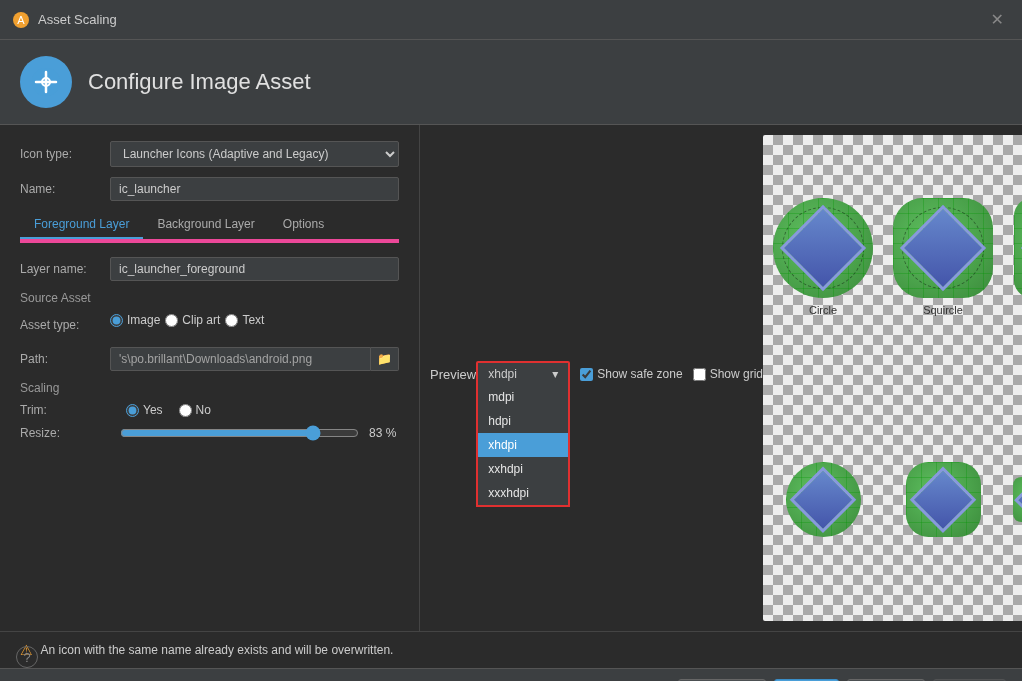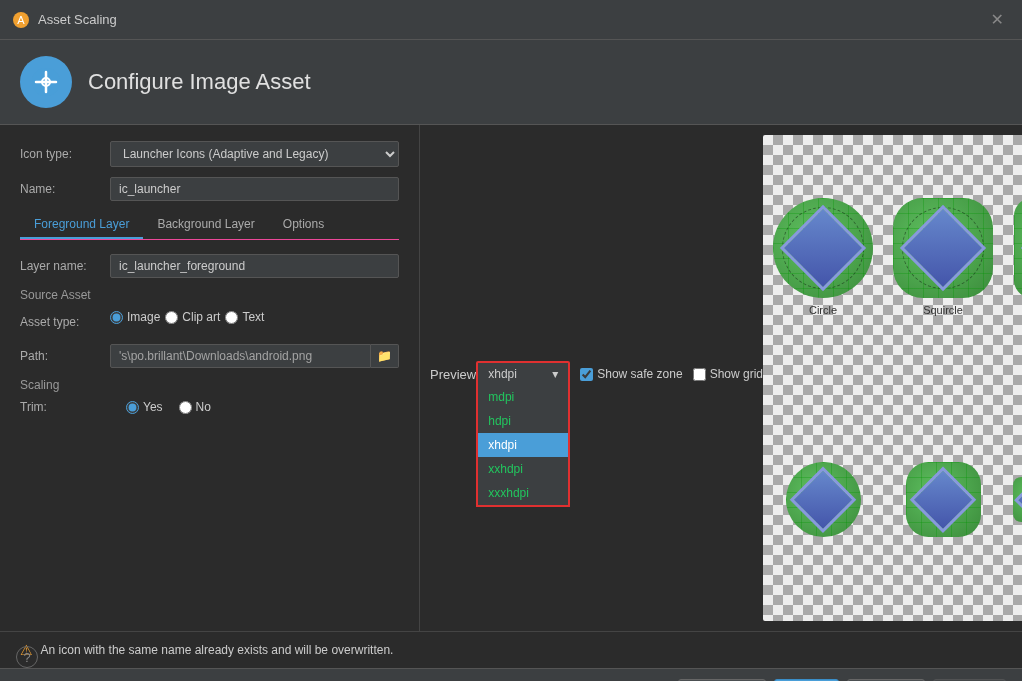--- a/index.html
+++ b/index.html
@@ -115,21 +115,21 @@
       padding: 4px 8px;
       width: 100%;
       font-size: 12px;
       border-radius: 2px;
     }
 
     
     .tabs {
       display: flex;
       margin-bottom: 14px;
-      border-bottom: 1px solid #ec4899;
+      border-bottom: 4px solid #ec4899;
     }
     .tab {
       padding: 6px 14px;
       cursor: pointer;
       font-size: 12px;
       color: #aaa;
       border-bottom: 2px solid transparent;
     }
     .tab.active {
       color: #4a9ed8;
@@ -273,21 +273,21 @@
       right: -2px;
       background: #3c3f41;
       border: 2px solid #e03030;
       border-top: none;
       z-index: 100;
     }
     .dropdown-item {
       padding: 5px 10px;
       cursor: pointer;
       font-size: 12px;
-      color: #22c55e;
+      color: #e5e5e5;
     }
     .dropdown-item:hover, .dropdown-item.selected {
       background: #4a9ed8;
       color: white;
     }
     .dropdown-item.selected {
       background: #4a9ed8;
     }
 
     .checkbox-label {
@@ -516,20 +516,25 @@
         <span class="form-label">Trim:</span>
         <label class="radio-label">
           <input type="radio" name="trim" checked="" style="">
           <span>Yes</span>
         </label>
         <label class="radio-label">
           <input type="radio" name="trim" style="">
           <span>No</span>
         </label>
       </div>
+      <div class="resize-row form-row">
+        <span class="form-label">Resize:</span>
+        <input type="range" min="0" max="100" value="83" style="">
+        <span class="resize-value">83 %</span>
+      </div>
     </div>
 
   </div>
 
   <div class="right-panel">
     <div class="preview-header">
       <span class="preview-label">Preview</span>
       <div class="preview-controls">
 
         <div class="dropdown-wrapper">

